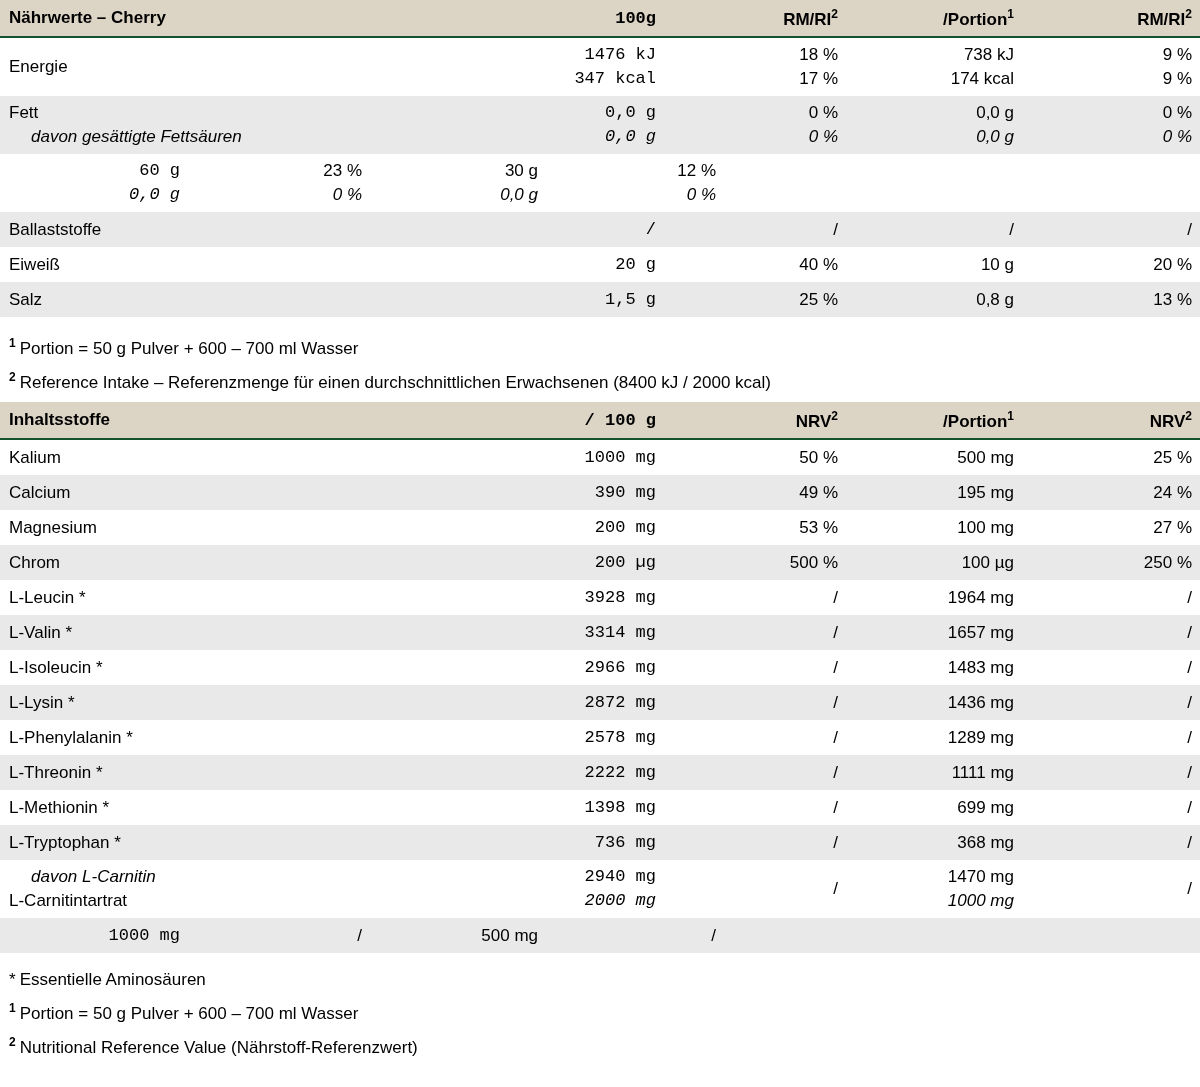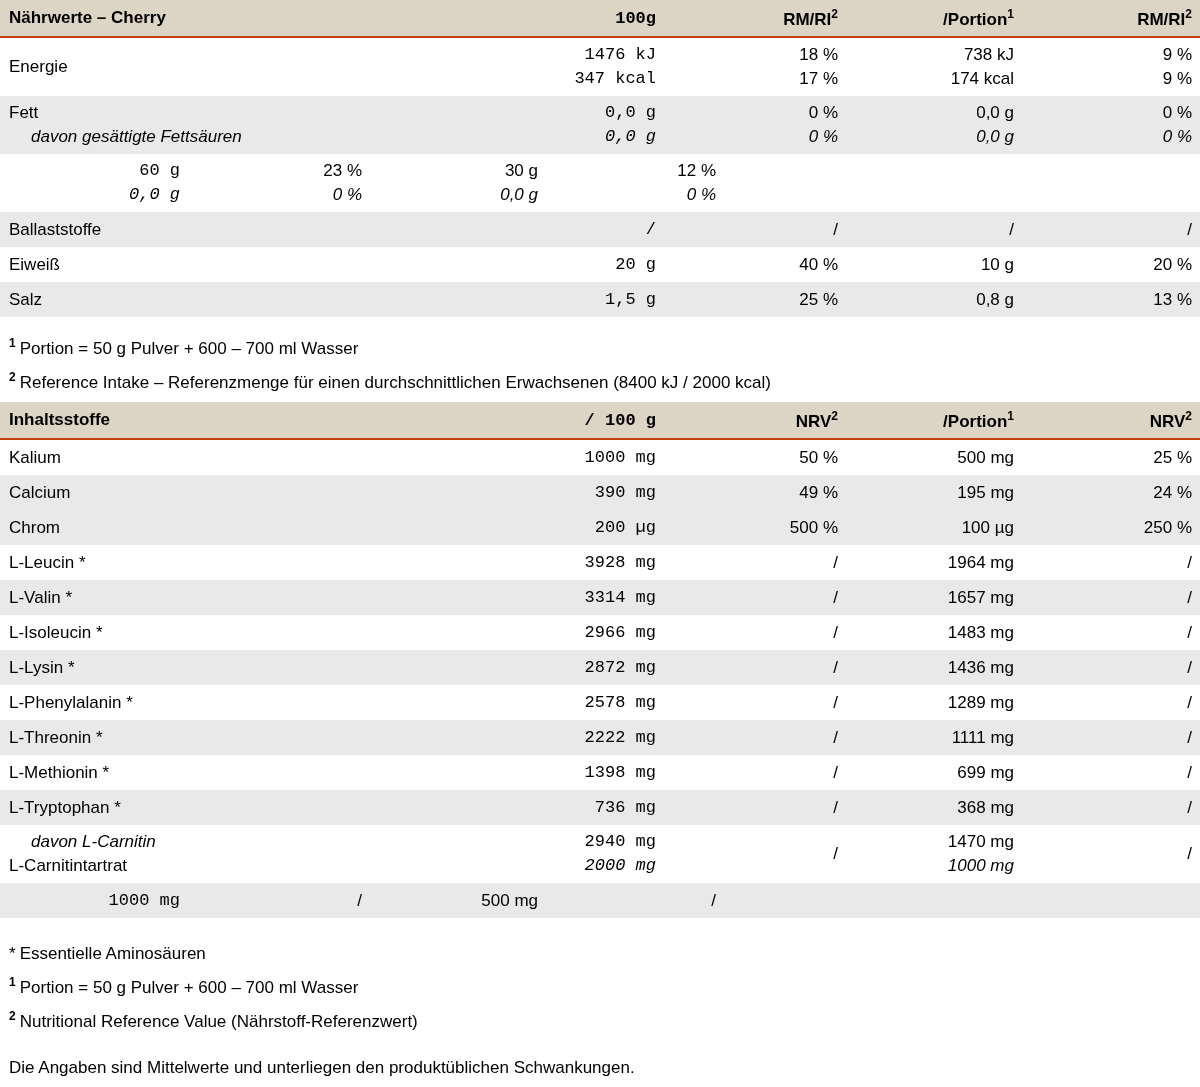--- a/index.html
+++ b/index.html
@@ -14,32 +14,32 @@
   .c{box-sizing:border-box;}
   .c0{flex:1;padding-left:9px;}
   .v{text-align:right;}
   .c1{width:180px;font-family:Liberation Mono, monospace;}
   .c2{width:182px;}
   .c3{width:176px;}
   .c4{width:186px;padding-right:8px;}
 
   
   .thead{display:flex;align-items:center;min-height:36px;background:#dcd4c4;
-         border-bottom:2px solid #c2410c;font-weight:700;}
+         border-bottom:2px solid #14532d;font-weight:700;}
   .thead .c0{padding-left:9px;}
   sup.hsup{font-size:12px;font-weight:700;}
 
   .stack{display:flex;flex-direction:column;width:100%;}
   .vline,.lline{line-height:24px;}
   .it{font-style:italic;}
   .indent{padding-left:22px;}
 
   
   .fnotes{padding:12px 0 6px 9px;line-height:29px;}
-  .fnotes-bottom{padding-bottom:0;margin-top:9px;}
+  .fnotes-bottom{padding-bottom:0;}
   sup.fn{font-weight:700;font-size:12px;margin-right:4px;}
   .fn-star{margin-right:4px;}
   .disclaimer{padding:22px 0 8px 9px;}
 </style>
 </head>
 <body>
 
 <div class="wrap">
 
   <div class="thead">
@@ -272,20 +272,45 @@
           <div class="stack">
             <div class="vline">195 mg</div>
           </div>
         </div>
         <div class="c v c4">
           <div class="stack">
             <div class="vline">24 %</div>
           </div>
         </div>
       </div>
+      <div class="trow">
+        <div class="c c0">
+          <div class="lline">Magnesium</div>
+        </div>
+        <div class="c v c1">
+          <div class="stack">
+            <div class="vline">200 mg</div>
+          </div>
+        </div>
+        <div class="c v c2">
+          <div class="stack">
+            <div class="vline">53 %</div>
+          </div>
+        </div>
+        <div class="c v c3">
+          <div class="stack">
+            <div class="vline">100 mg</div>
+          </div>
+        </div>
+        <div class="c v c4">
+          <div class="stack">
+            <div class="vline">27 %</div>
+          </div>
+        </div>
+      </div>
       <div class="trow alt">
         <div class="c c0">
           <div class="lline">Chrom</div>
         </div>
         <div class="c v c1">
           <div class="stack">
             <div class="vline">200 µg</div>
           </div>
         </div>
         <div class="c v c2">

